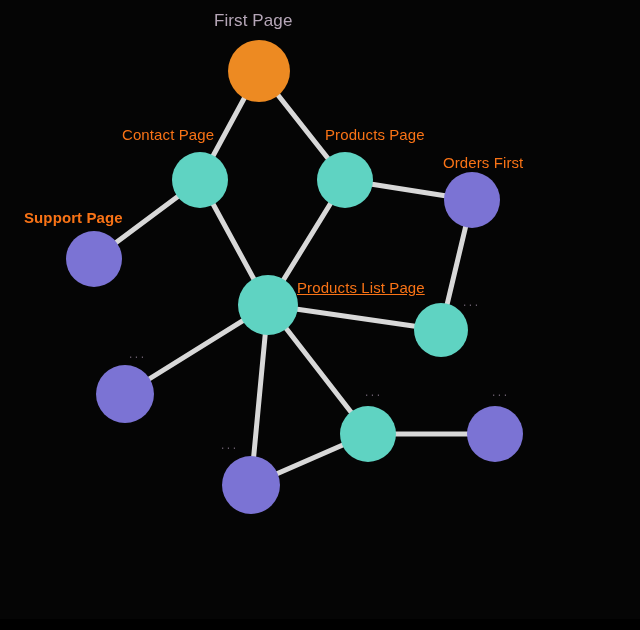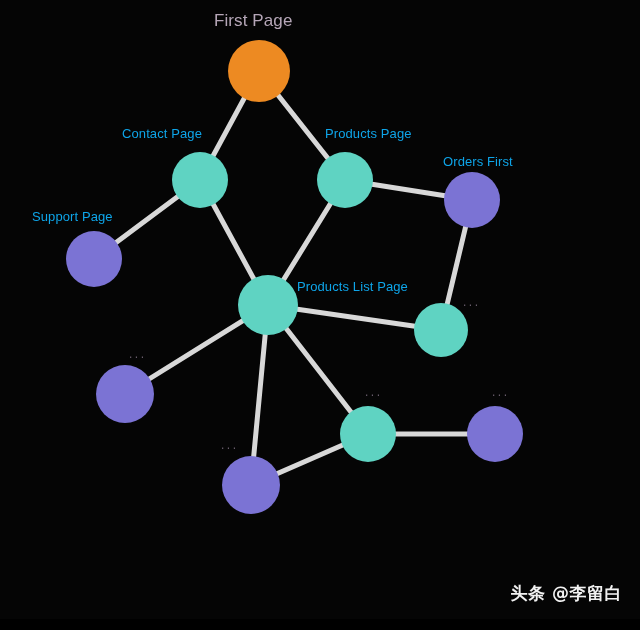--- a/index.html
+++ b/index.html
@@ -21,22 +21,22 @@
   #graph-svg {
     position: absolute;
     left: 0;
     top: 0;
     width: 640px;
     height: 630px;
     display: block;
   }
   .node-label {
     position: absolute;
-    color: #0ea5e9;
-    font-size: 13px;
+    color: #f97316;
+    font-size: 15px;
     font-family: "Liberation Sans", sans-serif;
     white-space: nowrap;
     letter-spacing: 0.1px;
     pointer-events: none;
   }
   .node-label.title {
     font-size: 17px;
     color: #b6a7b8;
   }
   .ellipsis-label {
@@ -94,24 +94,23 @@
         <circle cx="495" cy="434" r="28" fill="#7b73d4"></circle>
         <circle cx="251" cy="485" r="29" fill="#7b73d4"></circle>
       </g>
   </svg>
 
   <div id="label-layer">
       <div class="node-label title" style="left: 214px; top: 11px;">First Page</div>
       <div class="node-label" style="left: 122px; top: 126px;">Contact Page</div>
       <div class="node-label" style="left: 325px; top: 126px;">Products Page</div>
       <div class="node-label" style="left: 443px; top: 154px;">Orders First</div>
-      <div class="node-label" style="left: 32px; top: 209px;">Support Page</div>
-      <div class="node-label" style="left: 297px; top: 279px;">Products List Page</div>
+      <div class="node-label" style="left: 24px; top: 209px; font-weight: bold;">Support Page</div>
+      <div class="node-label" style="left: 297px; top: 279px; text-decoration: underline;">Products List Page</div>
       <div class="ellipsis-label" style="left: 463px; top: 295px;">...</div>
       <div class="ellipsis-label" style="left: 129px; top: 347px;">...</div>
       <div class="ellipsis-label" style="left: 365px; top: 385px;">...</div>
       <div class="ellipsis-label" style="left: 492px; top: 385px;">...</div>
       <div class="ellipsis-label" style="left: 221px; top: 438px;">...</div>
     </div>
 
-  <div id="watermark">头条 @李留白</div>
 
 </div>
 
 </body></html>

